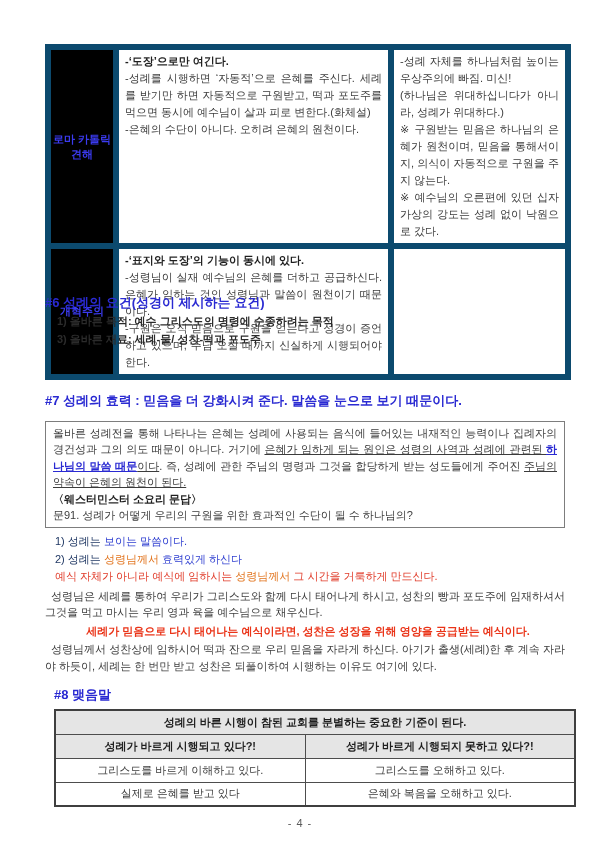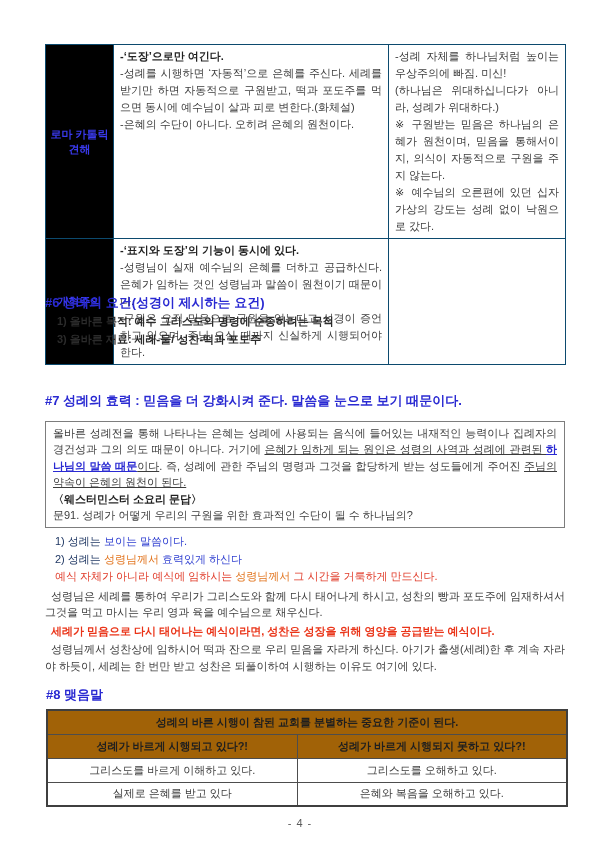--- a/index.html
+++ b/index.html
@@ -10,21 +10,21 @@
     color:#3c3c3c;
   }
   .page { position:relative; width:600px; height:849px; background:#ffffff; overflow:hidden; }
 
   
   .t1 {
     position:absolute; left:45px; top:44px; width:520px;
     border-collapse:collapse; table-layout:fixed;
   }
   .t1 td {
-    border:1px solid #0c4a6e; vertical-align:top;
+    border:6px solid #0c4a6e; vertical-align:top;
     padding:3px 6px; font-size:11px; line-height:17px;
     color:#3c3c3c; text-align:justify;
   }
   .t1 td.label-cell {
     background:#000000; vertical-align:middle; text-align:center;
     color:#3b3bf0; font-weight:bold; padding:2px 1px; line-height:15px;
   }
   .t1 p { margin:0; }
   .bold-dark { font-weight:bold; color:#1f1f1f; }
 
@@ -50,33 +50,33 @@
   .red { color:#d9402e; }
 
   .points { margin-top:5px; padding-left:10px; }
   .points p { font-size:11px; font-weight:normal; line-height:17.5px; }
   .navy { color:#203864; }
   .pt-blue { color:#2e3ed0; }
   .orange { color:#e2751f; }
   .pt-red { color:#e03a28; }
 
   .bodypara { margin-top:2px; font-size:11px; line-height:16.5px; text-align:justify; text-indent:6px; color:#3c3c3c; }
-  .redline { margin-top:2px; font-size:11px; line-height:16.5px; font-weight:bold; color:#ea3418; text-indent:6px; }
+  .redline { margin-top:2px; font-size:11px; line-height:16.5px; font-weight:bold; color:#ea3418; text-indent:6px;text-align:center; }
 
   
-  .sec8 { position:absolute; left:46px; top:688px; width:520px; }
+  .sec8 { position:absolute; left:54px; top:688px; width:520px; }
   .t8 {
     margin-top:7px; width:520px; border-collapse:collapse; table-layout:fixed;
     border:2px solid #3f3f3f;
   }
   .t8 td {
     border:1px solid #4d4d4d; height:24px; text-align:center; vertical-align:middle;
     font-size:11px; color:#3c3c3c; padding:1px 4px;
   }
-  .t8 td.hdr { background:#a16207; font-weight:bold; color:#1f1f1f; }
+  .t8 td.hdr { background:#e5e5e5; font-weight:bold; color:#1f1f1f; }
 
   .pagenum {
     position:absolute; left:0; top:817px; width:600px;
     text-align:center; font-size:11px; color:#5a5a5a; letter-spacing:1px;
   }
 </style>
 </head>
 <body>
 
 <div class="page">

